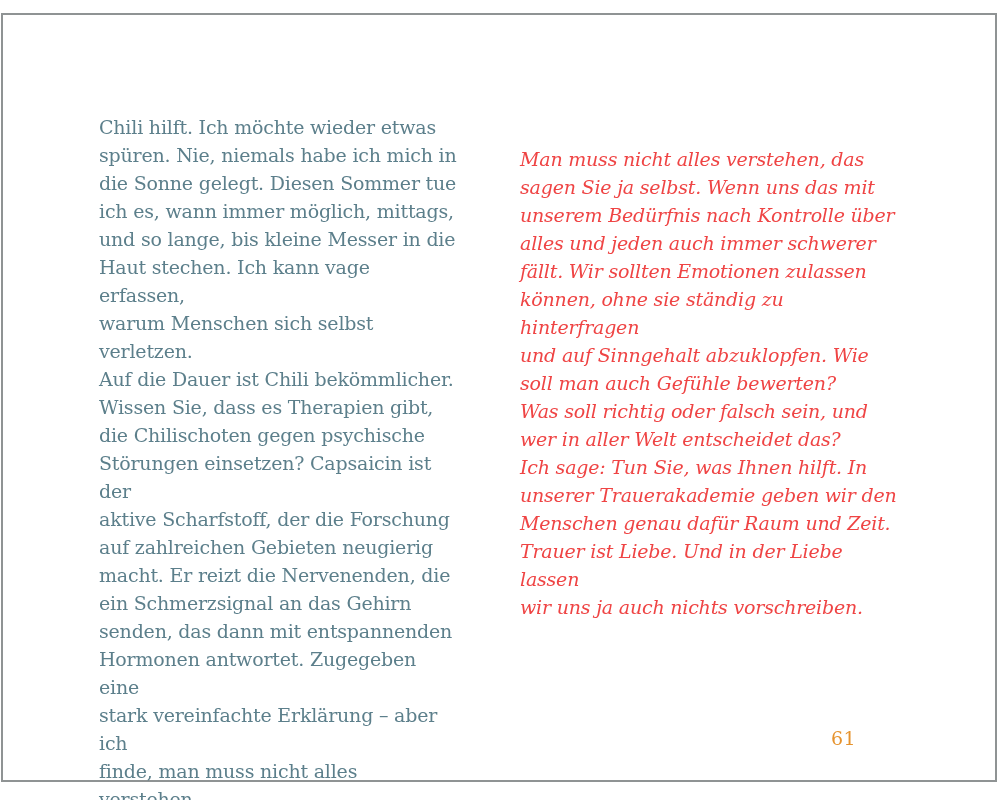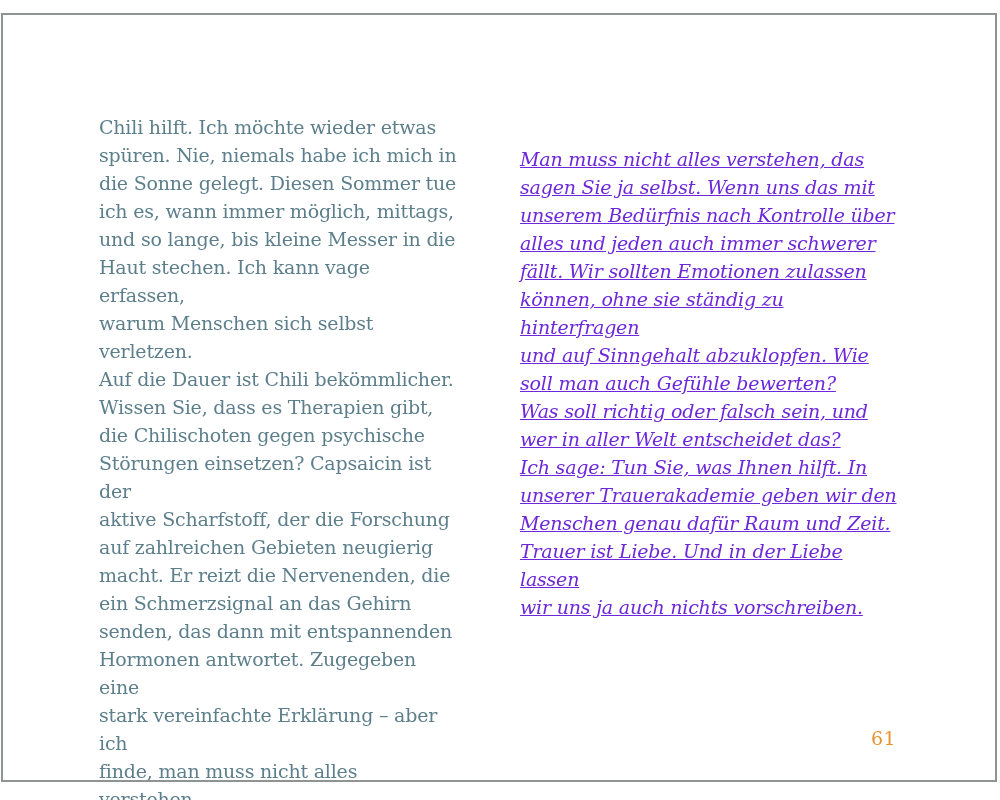--- a/index.html
+++ b/index.html
@@ -16,38 +16,38 @@
     background: #ffffff;
     border: 2px solid #8f9394;
   }
   .textline-block {
     white-space: pre-line;
     font-size: 19px;
     line-height: 28px;
     letter-spacing: -0.2px;
   }
   .teal { color: #5c7f8b; }
-  .orange { color: #6d28d9; text-decoration: underline; }
+  .orange { color: #ef4444; }
   .col-left {
     position: absolute;
     left: 92px; top: 94px;
     width: 370px;
   }
   .col-right {
     position: absolute;
     left: 509px; top: 94px;
     width: 400px;
   }
   .answer {
     margin-top: 28px;
     font-style: italic;
   }
   .page-number {
     position: absolute;
-    left: 864px; top: 708px;
+    left: 824px; top: 708px;
     font-size: 19px;
     color: #e6932e;
     letter-spacing: 0.5px;
   }
 </style>
 </head>
 <body>
 
 <div class="page">
 

